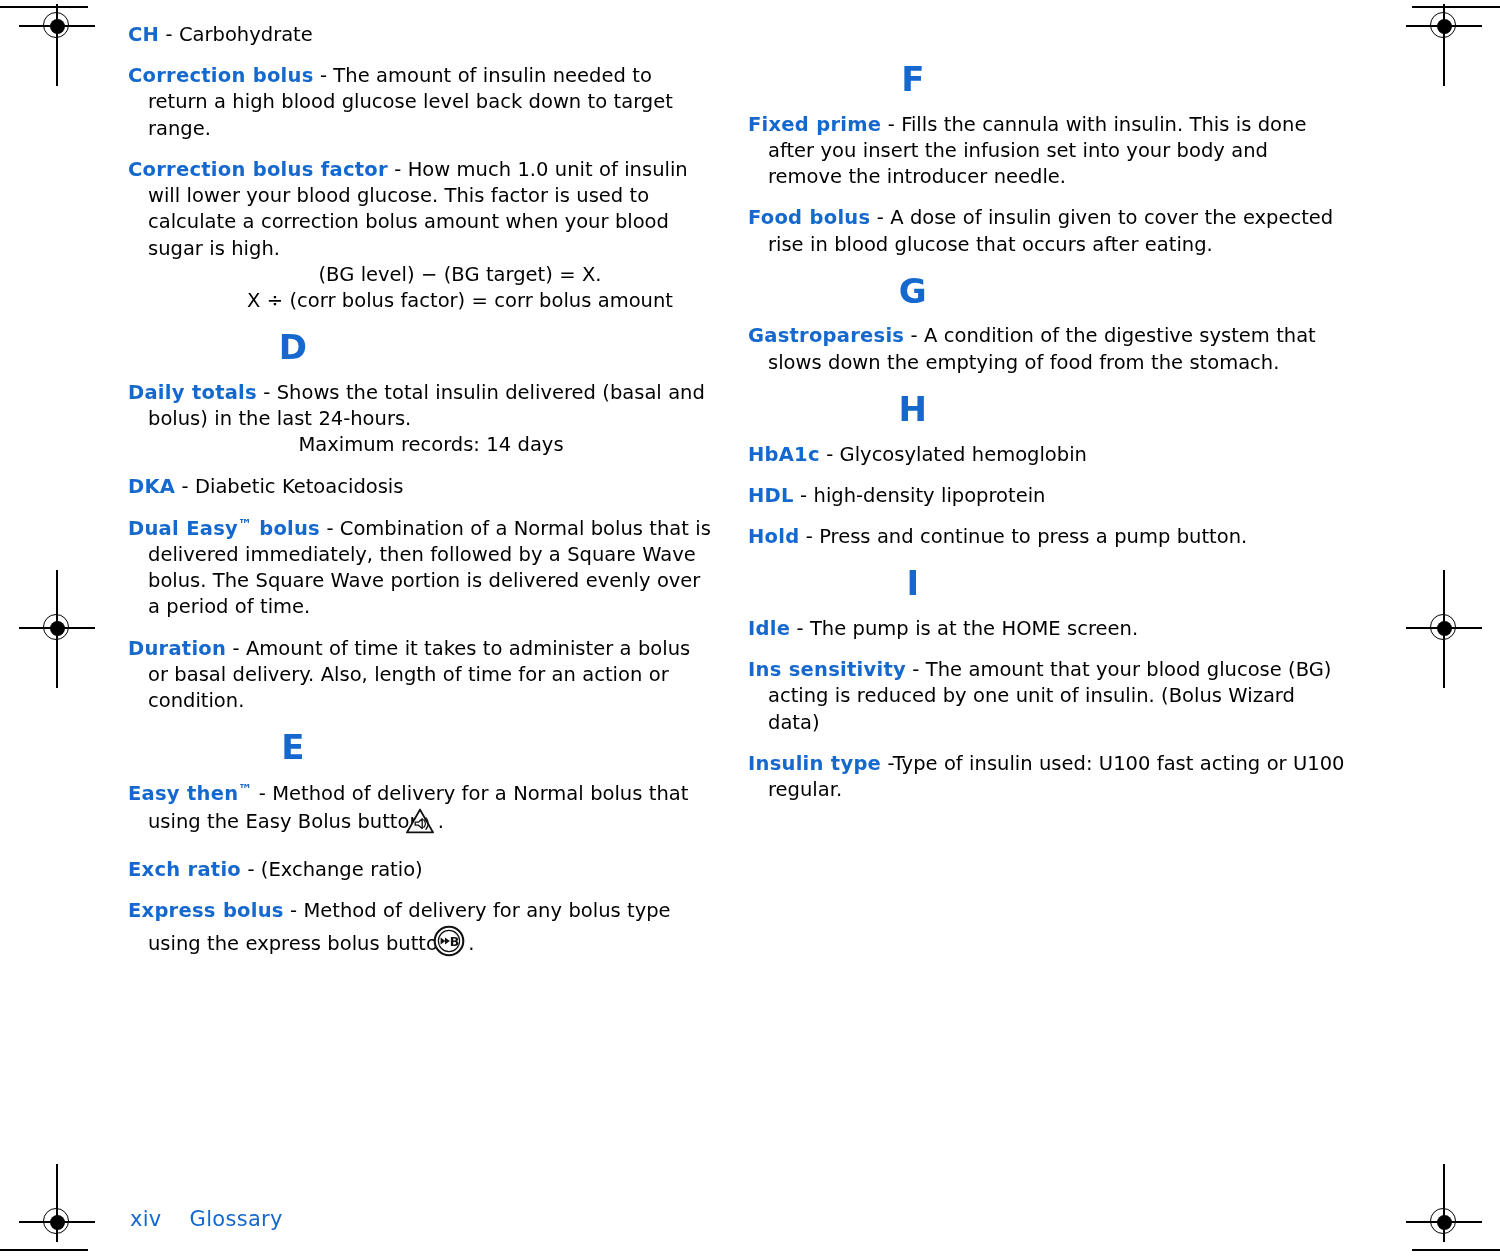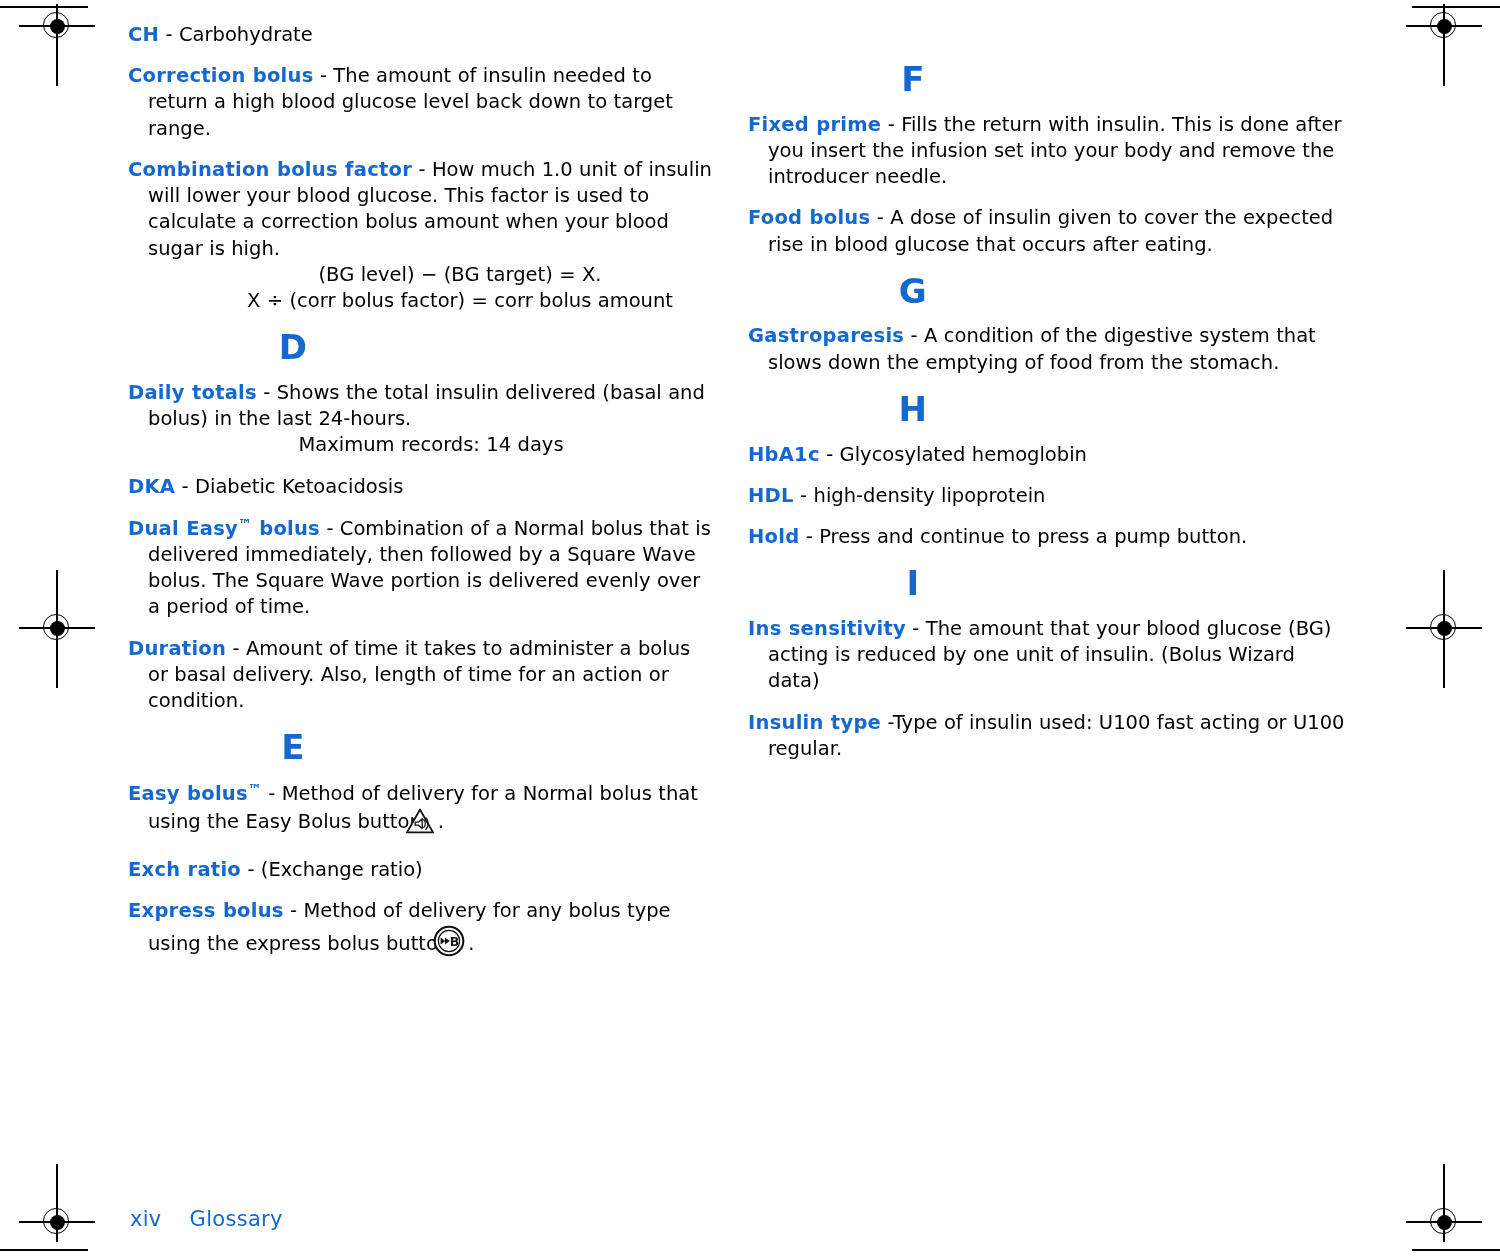--- a/index.html
+++ b/index.html
@@ -187,35 +187,35 @@
 </div>
 
 <div class="page">
 
   <div class="column col-left">
 
     <p class="entry"><span class="term">CH</span><span> - Carbohydrate</span></p>
 
     <p class="entry"><span class="term">Correction bolus</span><span> - The amount of insulin needed to return a high blood glucose level back down to target range.</span></p>
 
-    <p class="entry"><span class="term">Combination bolus factor</span><span> - How much 1.0 unit of insulin will lower your blood glucose. This factor is used to calculate a correction bolus amount when your blood sugar is high.</span><span class="formula">(BG level) − (BG target) = X.</span><span class="formula">X ÷ (corr bolus factor) = corr bolus amount</span></p>
+    <p class="entry"><span class="term">Correction bolus factor</span><span> - How much 1.0 unit of insulin will lower your blood glucose. This factor is used to calculate a correction bolus amount when your blood sugar is high.</span><span class="formula">(BG level) − (BG target) = X.</span><span class="formula">X ÷ (corr bolus factor) = corr bolus amount</span></p>
 
     <div class="letter-heading">D</div>
 
     <p class="entry"><span class="term">Daily totals</span><span> - Shows the total insulin delivered (basal and bolus) in the last 24-hours.</span><span class="sub">Maximum records: 14 days</span></p>
 
     <p class="entry"><span class="term">DKA</span><span> - Diabetic Ketoacidosis</span></p>
 
     <p class="entry"><span class="term">Dual Easy</span><span class="term tm">™</span><span class="term"> bolus</span><span> - Combination of a Normal bolus that is delivered immediately, then followed by a Square Wave bolus. The Square Wave portion is delivered evenly over a period of time.</span></p>
 
     <p class="entry"><span class="term">Duration</span><span> - Amount of time it takes to administer a bolus or basal delivery. Also, length of time for an action or condition.</span></p>
 
     <div class="letter-heading">E</div>
 
-    <p class="entry"><span class="term">Easy bolus</span><span class="term tm">™</span><span> - Method of delivery for a Normal bolus that using the Easy Bolus button</span><span class="icon-inline"><svg width="30" height="28" viewBox="0 0 30 28" aria-hidden="true">
+    <p class="entry"><span class="term">Easy then</span><span class="term tm">™</span><span> - Method of delivery for a Normal bolus that using the Easy Bolus button</span><span class="icon-inline"><svg width="30" height="28" viewBox="0 0 30 28" aria-hidden="true">
             <path d="M15 2.6 L28 25.4 L2 25.4 Z" fill="#ffffff" stroke="#111111" stroke-width="1.9" stroke-linejoin="round"></path>
             <path d="M10.2 15.2 L13.4 15.2 L17.2 11.8 L17.2 21.4 L13.4 18.2 L10.2 18.2 Z" fill="#ffffff" stroke="#111111" stroke-width="1.3" stroke-linejoin="round"></path>
             <path d="M18.8 12.8 C20.8 15.0 20.8 18.2 18.8 20.4" fill="none" stroke="#111111" stroke-width="1.3" stroke-linecap="round"></path>
             <path d="M21.0 10.9 C23.9 14.1 23.9 19.1 21.0 22.3" fill="none" stroke="#111111" stroke-width="1.3" stroke-linecap="round"></path>
           </svg></span><span>.</span></p>
 
     <p class="entry"><span class="term">Exch ratio</span><span> - (Exchange ratio)</span></p>
 
     <p class="entry"><span class="term">Express bolus</span><span> - Method of delivery for any bolus type using the express bolus button</span><span class="icon-inline"><svg width="32" height="32" viewBox="0 0 32 32" aria-hidden="true">
             <circle cx="16" cy="16" r="14.3" fill="#ffffff" stroke="#111111" stroke-width="2.1"></circle>
@@ -224,38 +224,39 @@
             <path d="M12.0 12.4 L16.8 16 L12.0 19.6 Z" fill="#111111"></path>
             <text x="21.4" y="21.2" font-family="'DejaVu Sans',sans-serif" font-size="12.5" font-weight="bold" fill="#111111" text-anchor="middle">B</text>
           </svg></span><span>.</span></p>
 
   </div>
 
   <div class="column col-right">
 
     <div class="letter-heading" style="margin-top:40px;">F</div>
 
-    <p class="entry"><span class="term">Fixed prime</span><span> - Fills the return with insulin. This is done after you insert the infusion set into your body and remove the introducer needle.</span></p>
+    <p class="entry"><span class="term">Fixed prime</span><span> - Fills the cannula with insulin. This is done after you insert the infusion set into your body and remove the introducer needle.</span></p>
 
     <p class="entry"><span class="term">Food bolus</span><span> - A dose of insulin given to cover the expected rise in blood glucose that occurs after eating.</span></p>
 
     <div class="letter-heading">G</div>
 
     <p class="entry"><span class="term">Gastroparesis</span><span> - A condition of the digestive system that slows down the emptying of food from the stomach.</span></p>
 
     <div class="letter-heading">H</div>
 
     <p class="entry"><span class="term">HbA1c</span><span> - Glycosylated hemoglobin</span></p>
 
     <p class="entry"><span class="term">HDL</span><span> - high-density lipoprotein</span></p>
 
     <p class="entry"><span class="term">Hold</span><span> - Press and continue to press a pump button.</span></p>
 
     <div class="letter-heading">I</div>
 
+    <p class="entry"><span class="term">Idle</span><span> - The pump is at the HOME screen.</span></p>
 
     <p class="entry"><span class="term">Ins sensitivity</span><span> - The amount that your blood glucose (BG) acting is reduced by one unit of insulin. (Bolus Wizard data)</span></p>
 
     <p class="entry"><span class="term">Insulin type</span><span> -Type of insulin used: U100 fast acting or U100 regular.</span></p>
 
   </div>
 
   <div class="footer">
     <span class="page-num">xiv</span><span>Glossary</span>
   </div>

